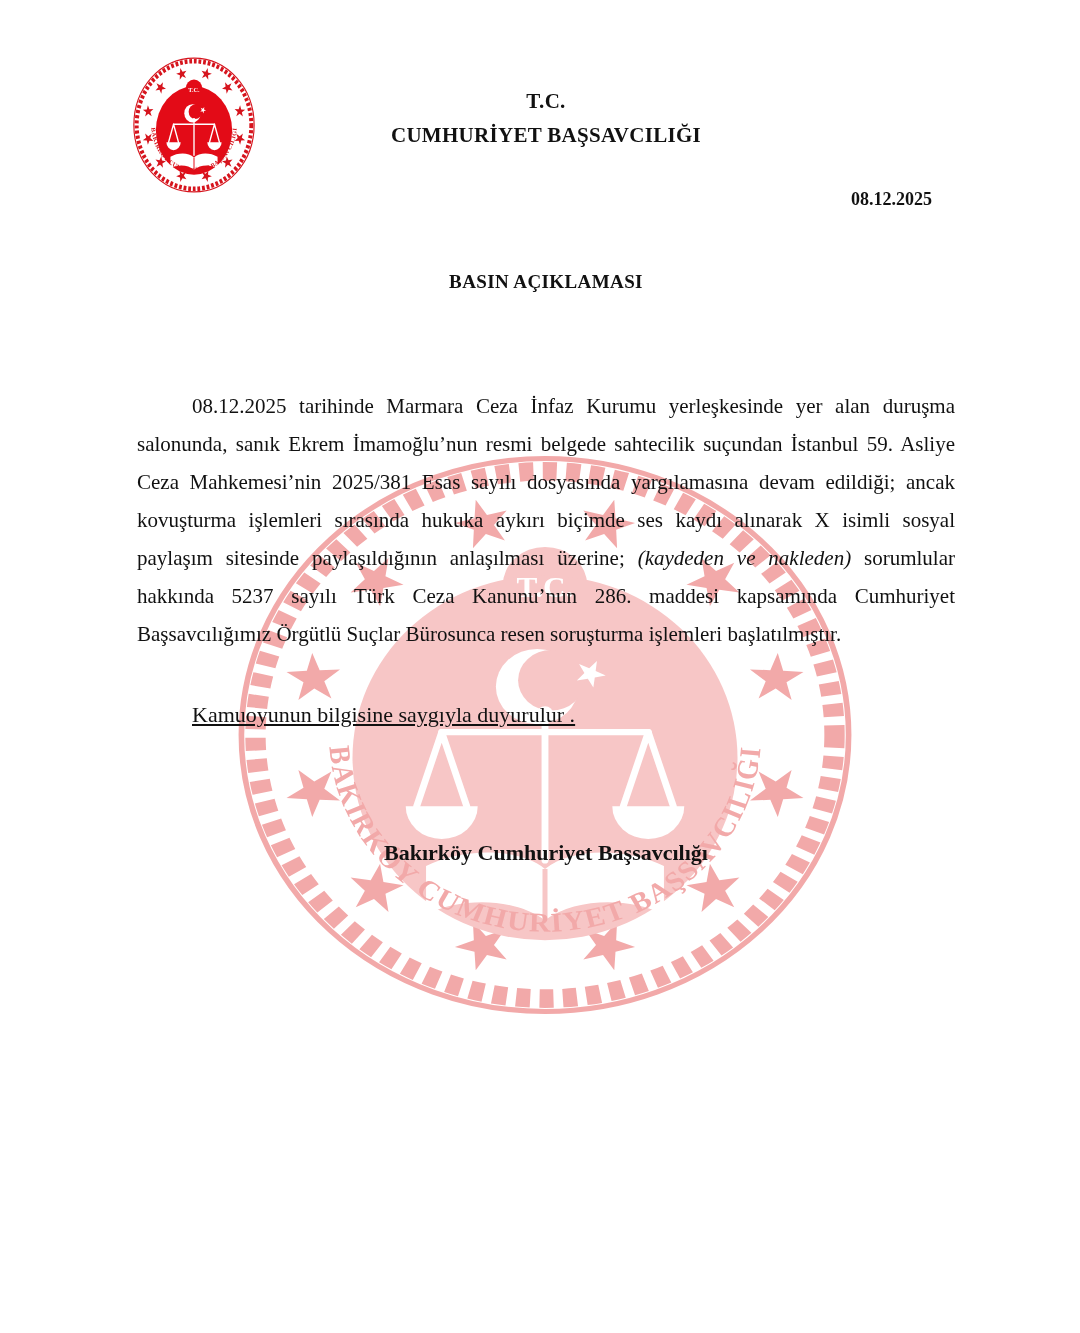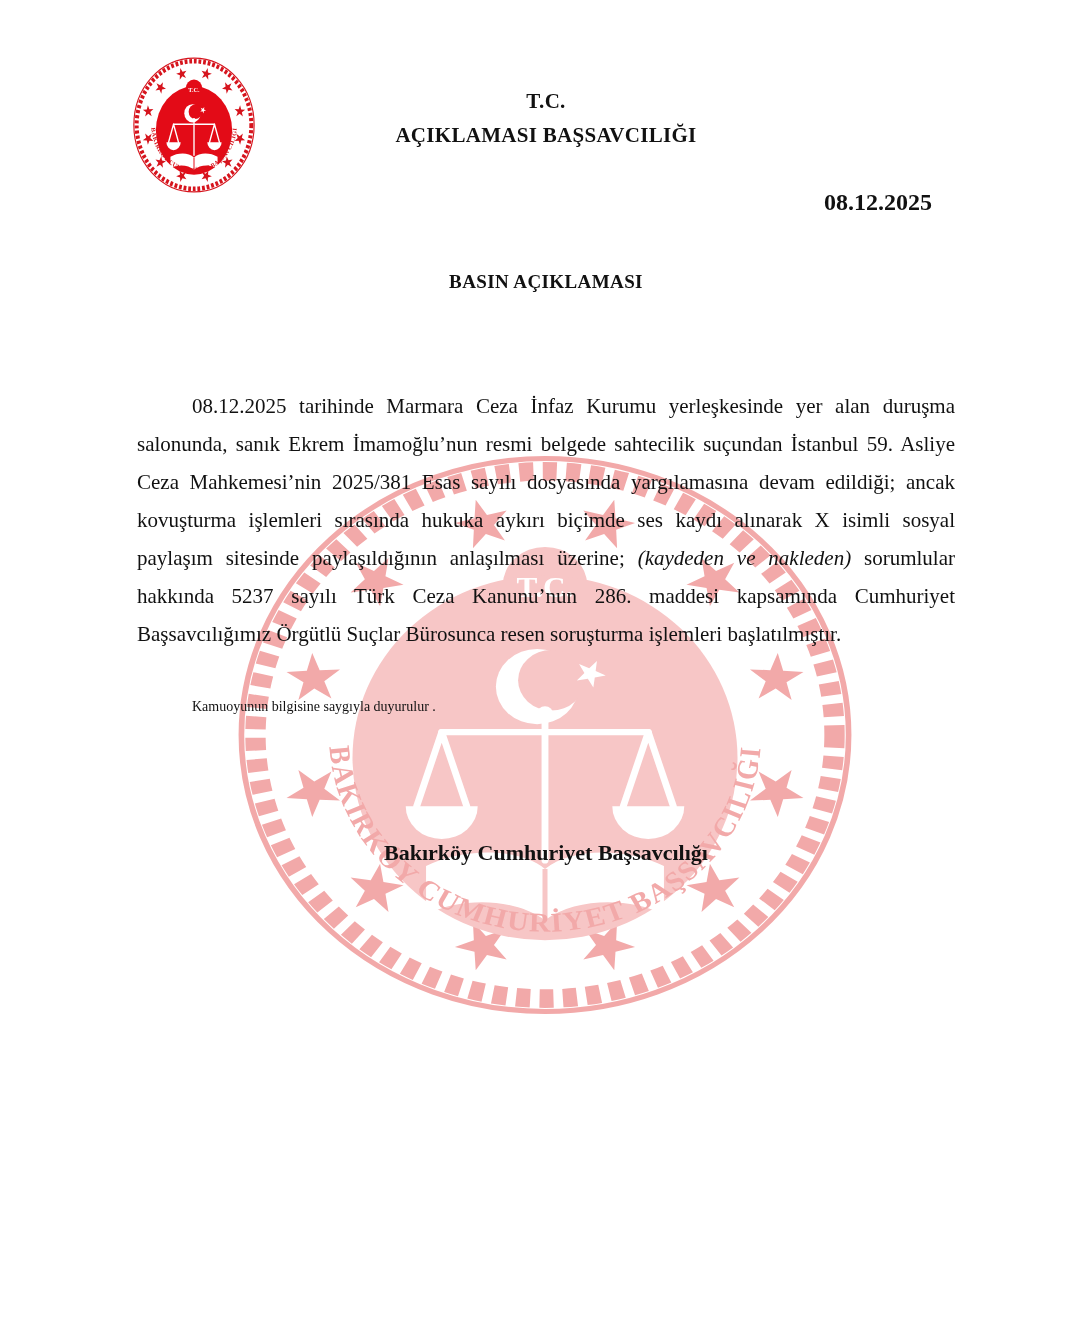--- a/index.html
+++ b/index.html
@@ -46,21 +46,21 @@
     font-weight: bold;
     font-size: 21px;
     line-height: 34px;
     letter-spacing: 0.3px;
     z-index: 2;
   }
   .doc-date {
     position: absolute;
     right: 148px; top: 189px;
     font-weight: bold;
-    font-size: 24px;
+    font-size: 18px;
     z-index: 2;
   }
   .doc-title {
     position: absolute;
     left: 137px; width: 818px; top: 271px;
     text-align: center;
     font-weight: bold;
     font-size: 19px;
     letter-spacing: 0.4px;
     z-index: 2;
@@ -71,24 +71,25 @@
     font-size: 21px;
     line-height: 38px;
     text-align: justify;
     text-indent: 55px;
     z-index: 2;
   }
   .body-par em { font-style: italic; }
   .closing {
     position: absolute;
     left: 137px; width: 818px; top: 674px;
-    font-size: 14px;
+    font-size: 22px;
     line-height: 38px;
     text-indent: 55px;
     z-index: 2;
+    text-decoration: underline;
   }
   .signature {
     position: absolute;
     left: 137px; width: 818px; top: 840px;
     text-align: center;
     font-weight: bold;
     font-size: 22px;
     z-index: 2;
   }
 </style>
@@ -194,21 +195,21 @@
         <path d="M100,147 L100,165" stroke="var(--fill)" stroke-width="1.6"></path>
       </g>
       <text font-size="9.5" letter-spacing="0.5" fill="var(--ring)">
         <textPath href="#ring2" startOffset="50%" text-anchor="middle">BAKIRKÖY CUMHURİYET BAŞSAVCILIĞI</textPath>
       </text>
     </svg>
   </div>
 
   <div class="header">
     <div>T.C.</div>
-    <div>AÇIKLAMASI BAŞSAVCILIĞI</div>
+    <div>CUMHURİYET BAŞSAVCILIĞI</div>
   </div>
 
   <div class="doc-date">08.12.2025</div>
 
   <div class="doc-title">BASIN AÇIKLAMASI</div>
 
   <p class="body-par"><span>08.12.2025 tarihinde Marmara Ceza İnfaz Kurumu yerleşkesinde yer alan duruşma salonunda, sanık Ekrem İmamoğlu’nun resmi belgede sahtecilik suçundan İstanbul 59. Asliye Ceza Mahkemesi’nin 2025/381 Esas sayılı dosyasında yargılamasına devam edildiği; ancak kovuşturma işlemleri sırasında hukuka aykırı biçimde ses kaydı alınarak X isimli sosyal paylaşım sitesinde paylaşıldığının anlaşılması üzerine; </span><em>(kaydeden ve nakleden)</em><span> sorumlular hakkında 5237 sayılı Türk Ceza Kanunu’nun 286. maddesi kapsamında Cumhuriyet Başsavcılığımız Örgütlü Suçlar Bürosunca resen soruşturma işlemleri başlatılmıştır.</span></p>
 
   <p class="closing">Kamuoyunun bilgisine saygıyla duyurulur .</p>
 

